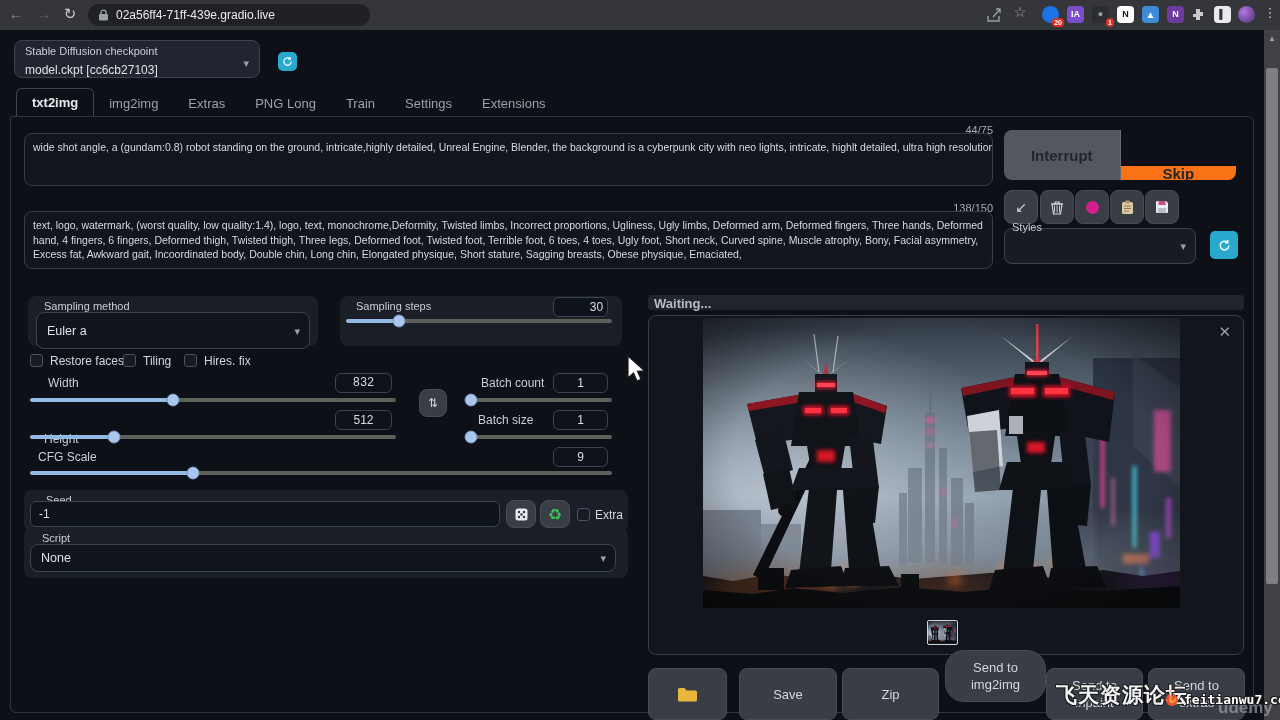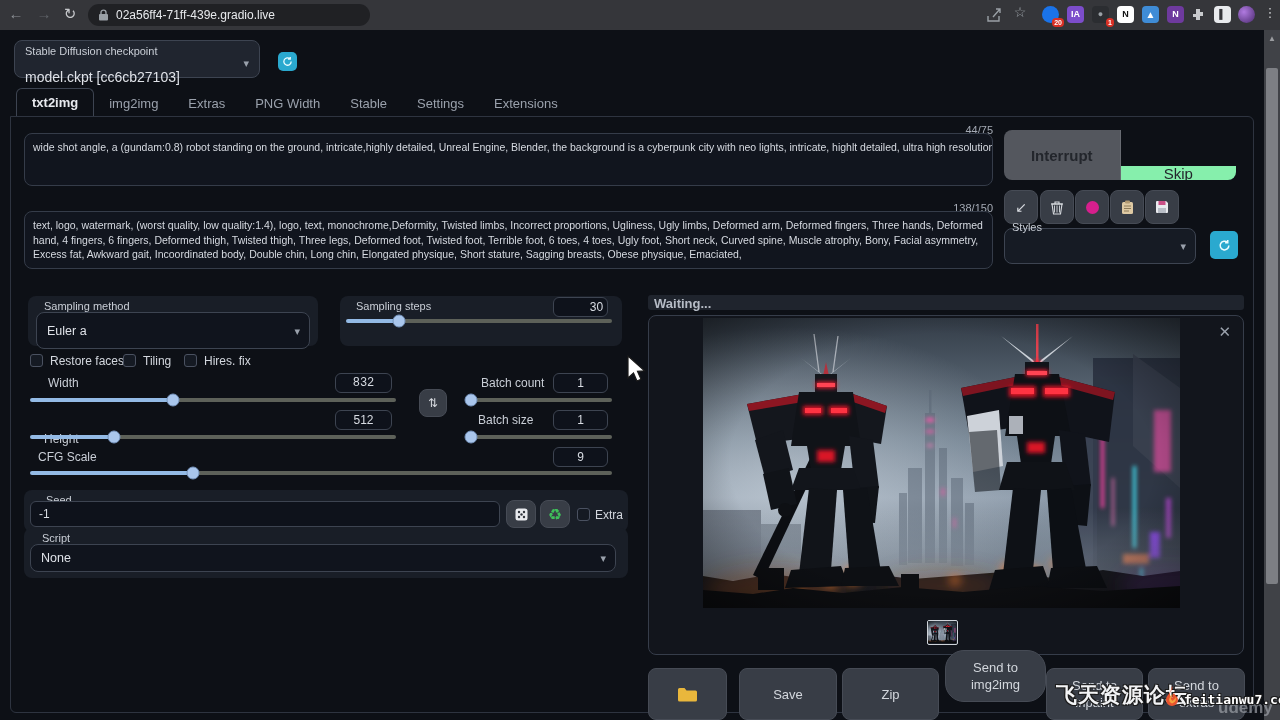--- a/index.html
+++ b/index.html
@@ -88,49 +88,49 @@
   <svg class="abs" style="left:1190px;top:7px;" width="16" height="16" viewBox="0 0 16 16">
     <path d="M6 2h4v3h3v4h-3v4H6v-3H3V7h3z" fill="#c8cacd"></path>
   </svg>
   <div class="ext-ic" style="left:1214px;background:#e8eaed;"><span style="color:#35363a;">▌</span></div>
   <div class="ext-ic" style="left:1238px;background:radial-gradient(circle at 35% 35%, #b07ae0, #4a2a6e);border-radius:50%;"></div>
   <div class="nav-ic" style="left:1260px;font-size:13px;color:#c8cacd;">⋮</div>
 </div>
 
 <div class="abs" style="left:14px;top:40px;width:246px;height:38px;border:1px solid #3d4451;border-radius:8px;background:#20252f;">
   <div class="glabel" style="left:10px;top:4px;">Stable Diffusion checkpoint</div>
-  <div class="abs" style="left:10px;top:28px;font-size:14px;color:#dfe2e8;">model.ckpt [cc6cb27103]</div>
+  <div class="abs" style="left:10px;top:22px;font-size:12px;color:#dfe2e8;">model.ckpt [cc6cb27103]</div>
   <div class="abs" style="right:10px;top:16px;color:#9aa1ac;font-size:11px;">▾</div>
 </div>
 <div class="refresh-blue" style="left:278px;top:52px;width:19px;height:19px;">
   <svg width="11" height="11" viewBox="0 0 12 12">
     <path d="M10 6a4 4 0 1 1-1.2-2.8M9 1v2.5H6.5" fill="none" stroke="#eafcff" stroke-width="1.4"></path>
   </svg>
 </div>
 
 <div class="tabs">
   <div class="tab active">txt2img</div>
   <div class="tab">img2img</div>
   <div class="tab">Extras</div>
-  <div class="tab">PNG Width</div>
-  <div class="tab">Stable</div>
+  <div class="tab">PNG Long</div>
+  <div class="tab">Train</div>
   <div class="tab">Settings</div>
   <div class="tab">Extensions</div>
 </div>
 <div class="tab-panel"></div>
 
 <div class="counter" style="left:903px;top:124px;width:90px;text-align:right;">44/75</div>
 <textarea class="ta" style="left: 24px; top: 133px; width: 969px; height: 53px; white-space: nowrap;" wrap="off">wide shot angle, a (gundam:0.8) robot standing on the ground, intricate,highly detailed, Unreal Engine, Blender, the background is a cyberpunk city with neo lights, intricate, highlt detailed, ultra high resolution, 8k</textarea>
 
 <div class="counter" style="left:903px;top:202px;width:90px;text-align:right;">138/150</div>
 <textarea class="ta" style="left: 24px; top: 211px; width: 969px; height: 58px;">text, logo, watermark, (worst quality, low quality:1.4), logo, text, monochrome,Deformity, Twisted limbs, Incorrect proportions, Ugliness, Ugly limbs, Deformed arm, Deformed fingers, Three hands, Deformed hand, 4 fingers, 6 fingers, Deformed thigh, Twisted thigh, Three legs, Deformed foot, Twisted foot, Terrible foot, 6 toes, 4 toes, Ugly foot, Short neck, Curved spine, Muscle atrophy, Bony, Facial asymmetry, Excess fat, Awkward gait, Incoordinated body, Double chin, Long chin, Elongated physique, Short stature, Sagging breasts, Obese physique, Emaciated,</textarea>
 
 <div class="abs" style="left:1004px;top:130px;width:232px;height:50px;border-radius:8px;overflow:hidden;display:flex;">
   <div style="flex:1;background:#54575e;color:#23262c;font-size:15px;font-weight:bold;display:flex;align-items:center;justify-content:center;border-right:1px solid #686b72;">Interrupt</div>
-  <div style="flex:1;background:#86efac;color:#23262c;font-size:15px;font-weight:normal;display:flex;align-items:center;justify-content:center;margin-top:36px;">Skip</div>
+  <div style="flex:1;background:#f97316;color:#23262c;font-size:15px;font-weight:bold;display:flex;align-items:center;justify-content:center;margin-top:36px;">Skip</div>
 </div>
 
 <div class="icon-btn" style="left:1004px;top:190px;">
   <span>↙</span>
 </div>
 <div class="icon-btn" style="left:1040px;top:190px;">
   <svg width="14" height="15" viewBox="0 0 14 15">
     <path d="M2 4h10l-1.5 10h-7z" fill="none" stroke="#d8dbe0" stroke-width="1.1"></path>
     <path d="M4.5 5.5v7M7 5.5v7M9.5 5.5v7" stroke="#d8dbe0" stroke-width="0.9"></path>
     <path d="M1 4h12M5 4V2h4v2" fill="none" stroke="#d8dbe0" stroke-width="1.1"></path>

